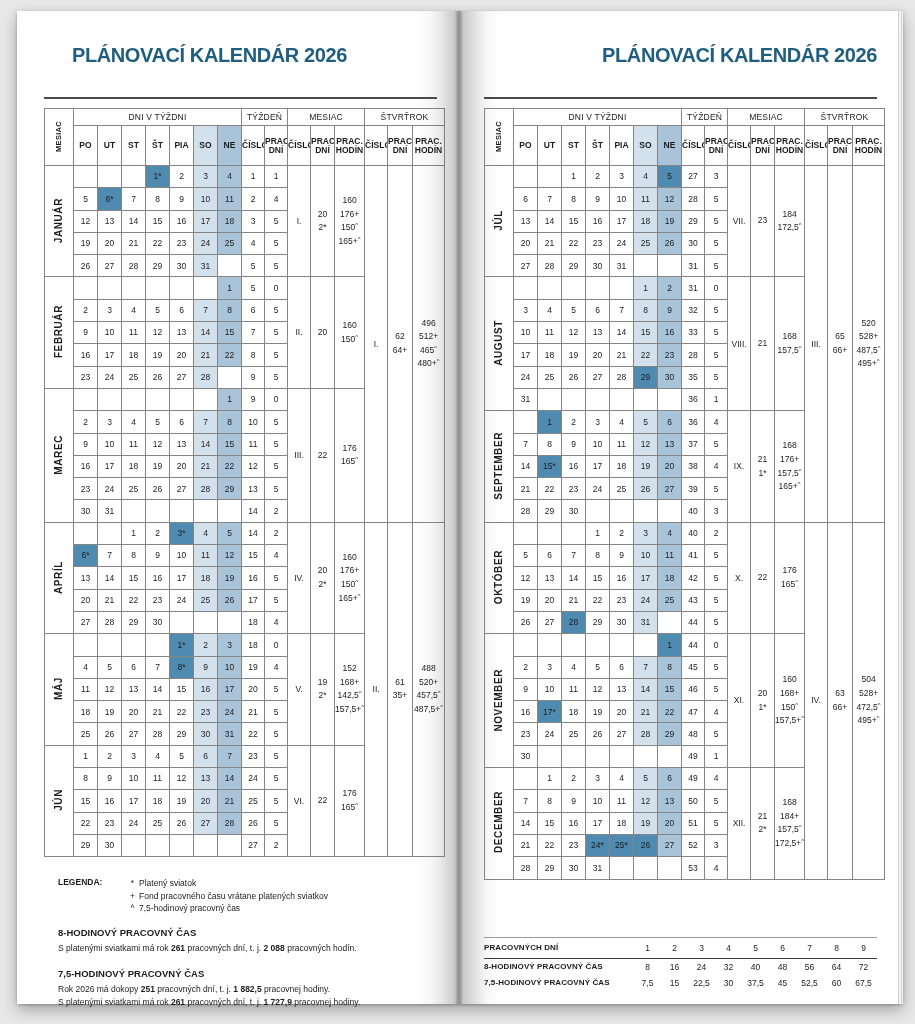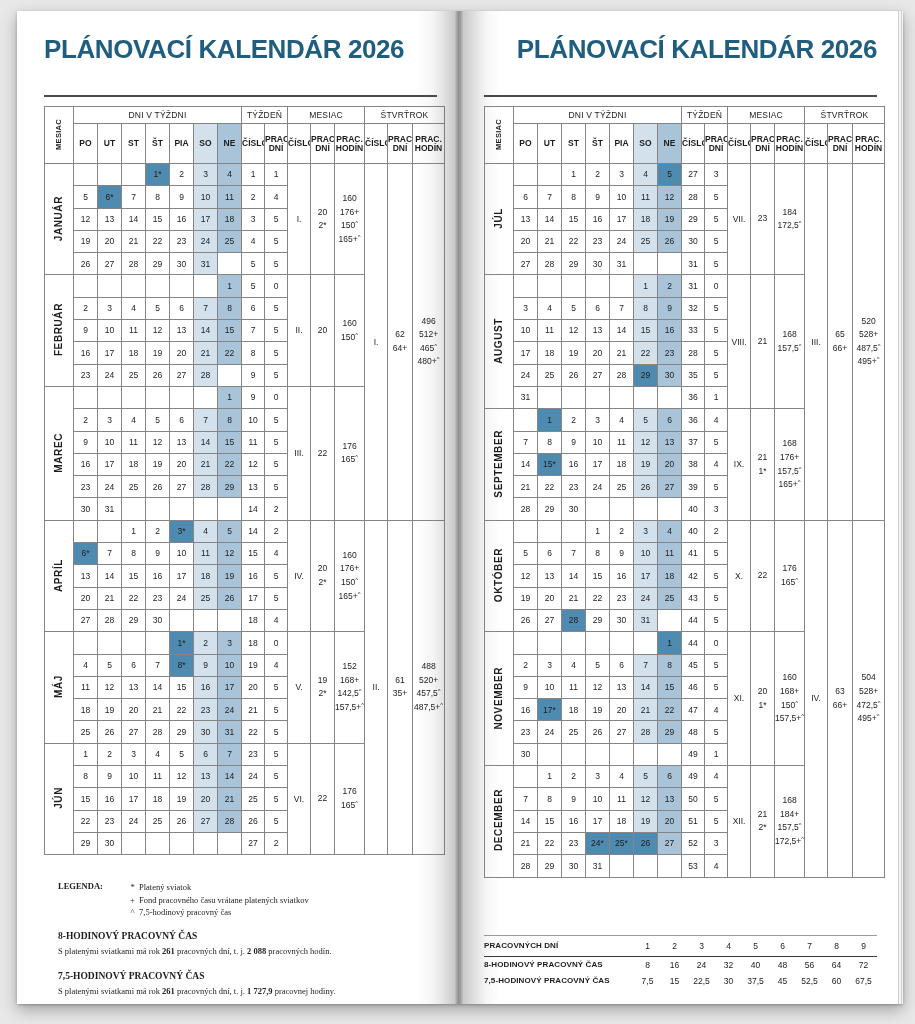--- a/index.html
+++ b/index.html
@@ -11,21 +11,21 @@
   .page.left{background:linear-gradient(to right,#ffffff 0%,#ffffff 90%,#f1f1f1 96%,#d9d9d9 100%);}
   .page.right{background:linear-gradient(to left,#ffffff 0%,#ffffff 91%,#f2f2f2 96%,#e3e3e3 100%);}
   .gutter-line{position:absolute;left:442px;top:0;bottom:0;width:2px;background:#9a9a9a;z-index:5;}
   .gutter-shade{position:absolute;left:414px;top:0;bottom:0;width:56px;z-index:4;pointer-events:none;
     background:linear-gradient(to right,rgba(0,0,0,0) 0%,rgba(0,0,0,.10) 42%,rgba(0,0,0,.38) 50%,rgba(0,0,0,.12) 58%,rgba(0,0,0,0) 100%);}
   .edge-right{position:absolute;right:0;top:0;bottom:0;width:5px;z-index:6;
     background:repeating-linear-gradient(to right,#cfcfcf 0 1px,#f5f5f5 1px 2.5px);}
   .inner{position:relative;box-sizing:border-box;height:100%;}
   .page.left .inner{margin:0 23px 0 27px;}
   .page.right .inner{margin:0 26px 0 24px;}
-  .title{padding-top:23px;font-size:26px;font-weight:bold;letter-spacing:-.4px;color:#1f5e7e;}
+  .title{padding-top:33px;font-size:20px;font-weight:bold;letter-spacing:-.4px;color:#1f5e7e;margin-left:28px;}
   .page.right .title{text-align:right;}
   .rule{margin-top:30px;border-top:2px solid #4a4a4a;}
 
   table.cal{border-collapse:collapse;table-layout:fixed;width:100%;margin-top:9px;
     border:1.5px solid #3a3a3a;}
   table.cal td{border:1px solid #858585;text-align:center;vertical-align:middle;
     padding:0;font-size:8.5px;line-height:1;overflow:hidden;}
   table.cal tr{height:22.3px;}
   table.cal tr.h1{height:17px;}
   table.cal tr.h2{height:40px;}
@@ -36,21 +36,21 @@
   .vtext{writing-mode:vertical-rl;transform:rotate(180deg);display:inline-block;
     font-weight:bold;font-size:10px;letter-spacing:.6px;white-space:nowrap;}
   .vtext.small{font-size:7.5px;letter-spacing:.3px;}
   td.sat{background:#d3e1ec;}
   td.sun{background:#a9c4d9;}
   td.hol{background:#4f8bb0;}
   td.stats{font-size:7.8px;}
   td.stats .ln{line-height:1.6;}
   .caret{font-size:70%;vertical-align:30%;}
 
-  .legend{margin-top:26px;font-size:8.5px;font-family:Liberation Serif, serif;}
+  .legend{margin-top:20px;font-size:8.5px;}
   .legend-row{display:flex;}
   .legend-label{width:82px;font-weight:bold;padding-left:14px;box-sizing:border-box;}
   .legend-items{flex:1;}
   .legend-item{display:flex;line-height:1.45;}
   .legend-sym{width:13px;text-align:center;}
   .wt{margin-top:13px;padding-left:14px;}
   .wt-title{font-weight:bold;font-size:9.5px;margin-bottom:4px;}
   .wt-line{font-size:8.5px;line-height:1.5;}
 
   table.mini{border-collapse:collapse;table-layout:fixed;width:100%;margin-top:57px;}
@@ -553,20 +553,21 @@
               </div>
             </div>
         </div>
         <div id="worktime-sections">
             <div class="wt">
               <div class="wt-title">8-HODINOVÝ PRACOVNÝ ČAS</div>
               <div class="wt-line">S platenými sviatkami má rok <b>261</b> pracovných dní, t. j. <b>2 088</b> pracovných hodín.</div>
             </div>
             <div class="wt">
               <div class="wt-title">7,5-HODINOVÝ PRACOVNÝ ČAS</div>
+              <div class="wt-line">Rok 2026 má dokopy <b>251</b> pracovných dní, t. j. <b>1 882,5</b> pracovnej hodiny.</div>
               <div class="wt-line">S platenými sviatkami má rok <b>261</b> pracovných dní, t. j. <b>1 727,9</b> pracovnej hodiny.</div>
             </div>
           </div>
       </div>
     </div>
   </div>
   <div class="page right">
     <div class="inner">
       <div class="title">PLÁNOVACÍ KALENDÁR 2026</div>
       <div class="rule"></div>

